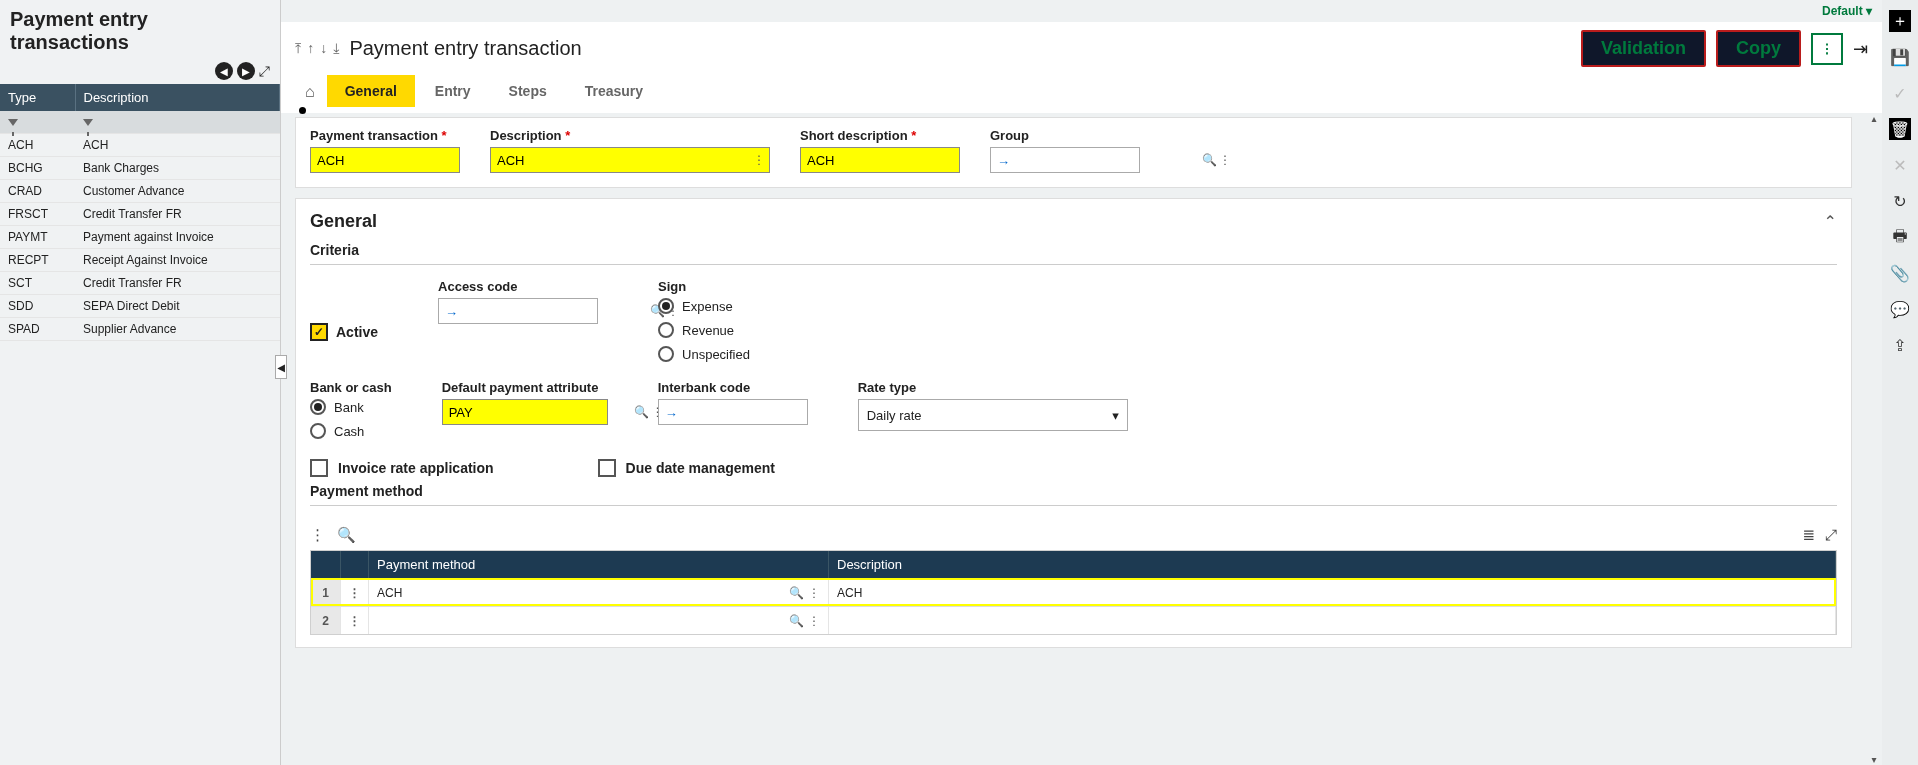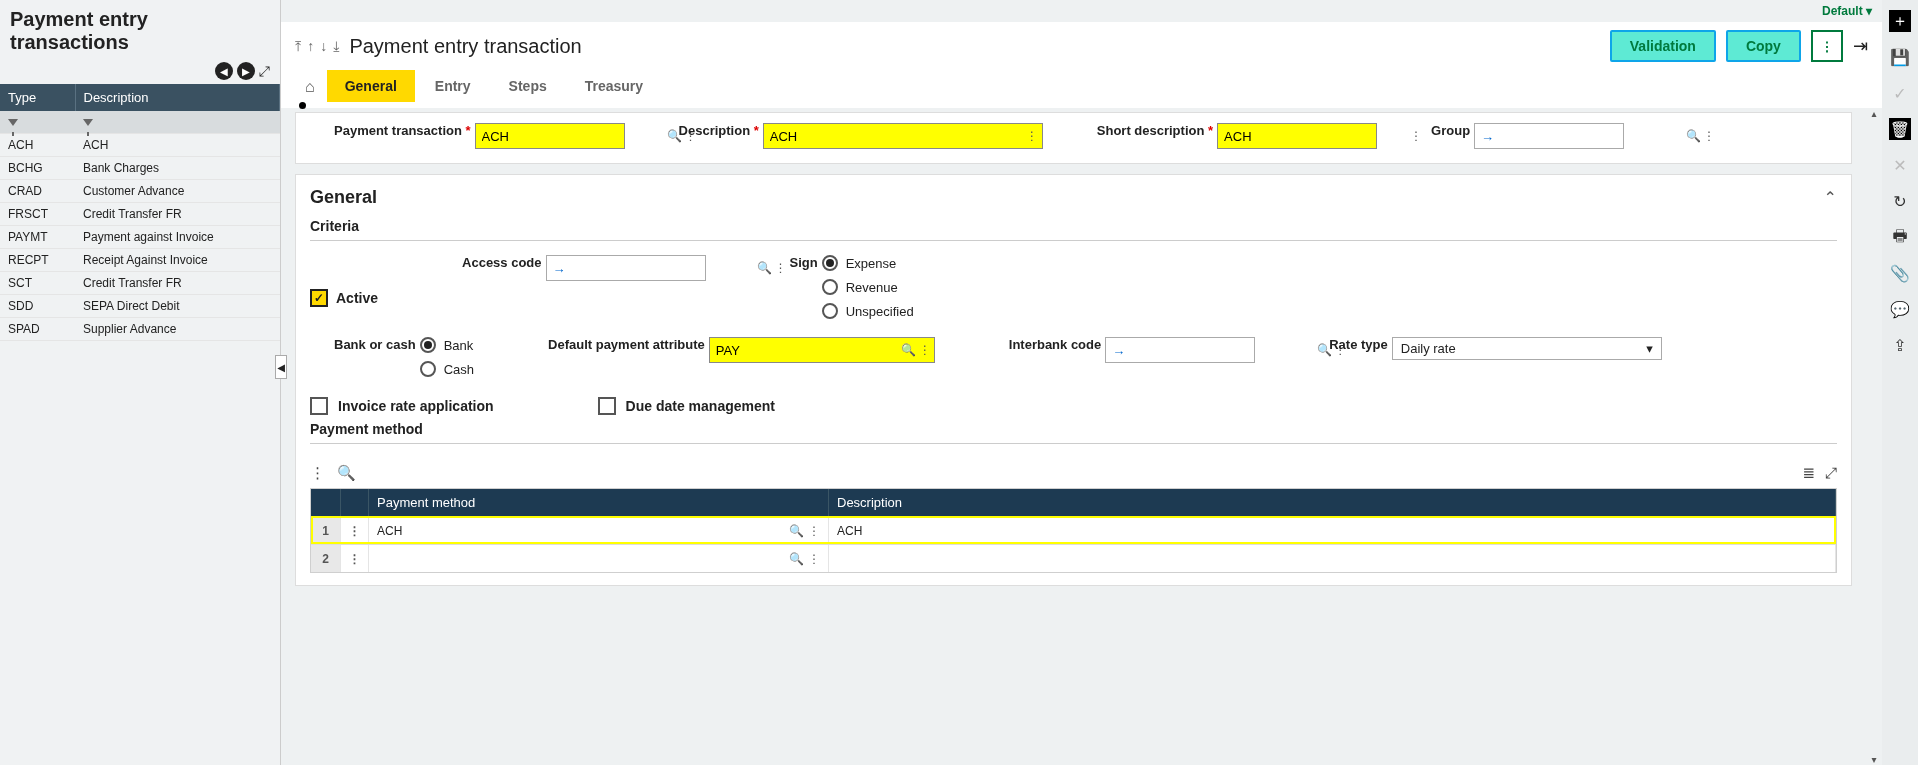--- a/index.html
+++ b/index.html
@@ -26,41 +26,41 @@
 
 .main { flex: 1; display: flex; flex-direction: column; background: #eef1f2; min-width: 0; }
 .top-bar { display: flex; justify-content: flex-end; padding: 4px 10px; align-items: center; gap: 8px; }
 .default-link { color: #007a3d; font-size: 12px; cursor: pointer; font-weight: bold; }
 
 .main-header { background: #fff; padding: 8px 14px 0; }
 .header-row { display: flex; align-items: center; gap: 10px; }
 .nav-arrows { display: flex; gap: 6px; color: #666; }
 .nav-arrows span { cursor: pointer; font-size: 14px; }
 .main-title { font-size: 20px; font-weight: normal; flex: 1; }
-.btn { border: 2px solid #0ea5e9; background: #5eead4; color: #007a3d; padding: 6px 18px; font-size: 14px; font-weight: bold; cursor: pointer; border-radius: 2px; }
+.btn { border: 2px solid #b91c1c; background: #0f172a; color: #007a3d; padding: 6px 18px; font-size: 18px; font-weight: bold; cursor: pointer; border-radius: 2px; }
 .btn-icon { border: 2px solid #007a3d; background: #fff; width: 32px; height: 32px; display: inline-flex; align-items: center; justify-content: center; color: #007a3d; cursor: pointer; font-weight: bold; }
 .exit-icon { font-size: 18px; cursor: pointer; }
 
 .tabs { display: flex; gap: 2px; margin-top: 8px; align-items: flex-end; }
 .home-tab { padding: 6px 10px; cursor: pointer; color: #555; font-size: 16px; }
 .tab { padding: 8px 18px; cursor: pointer; color: #666; font-size: 14px; font-weight: bold; }
 .tab.active { background: #ffd900; color: #222; }
 .tab-indicator { height: 6px; display: flex; align-items: center; padding-left: 4px; }
 .tab-dot { width: 7px; height: 7px; background: #000; border-radius: 50%; }
 
 
 .content-wrap { flex: 1; display: flex; min-height: 0; }
 .content { flex: 1; overflow-y: auto; padding: 4px 14px 14px; }
 .scrollbar-gutter { width: 16px; background: #eef1f2; position: relative; }
 .scroll-up, .scroll-down { position: absolute; left: 0; right: 0; text-align: center; font-size: 10px; color: #555; }
 .scroll-up { top: 0; }
 .scroll-down { bottom: 0; }
 
 .field-row { display: flex; gap: 30px; padding: 8px 0 14px; background: #fff; border: 1px solid #ddd; margin-bottom: 10px; padding-left: 14px; padding-right: 14px; padding-top: 10px;}
-.field-group { display: flex; flex-direction: row; gap: 4px; margin-left: 24px; }
+.field-group { display: flex; flex-direction: column; gap: 4px; }
 .field-label { font-size: 13px; font-weight: bold; }
 .req { color: #d00; }
 .input-box { display: flex; align-items: center; border: 1px solid #aaa; height: 26px; min-width: 150px; background: #fff; }
 .input-box.hl { background: #ffff00; border: 1px solid #888; }
 .input-box input { flex: 1; border: none; background: transparent; padding: 0 6px; font-size: 13px; outline: none; }
 .input-actions { display: flex; align-items: center; gap: 2px; padding: 0 4px; color: #555; }
 .input-actions span { cursor: pointer; font-size: 12px; }
 .arrow-input { color: #0066cc; padding-left: 6px; }
 
 .section { background: #fff; border: 1px solid #ddd; padding: 12px 14px; }
@@ -76,21 +76,21 @@
 .checkbox.checked { background: #ffd900; }
 .checkbox.checked::after { content: "✓"; font-size: 12px; font-weight: bold; }
 .cb-label { font-size: 14px; font-weight: bold; }
 
 .radio-group { display: flex; flex-direction: column; gap: 8px; }
 .radio-row { display: flex; align-items: center; gap: 8px; cursor: pointer; }
 .radio { width: 16px; height: 16px; border: 2px solid #555; border-radius: 50%; display: inline-flex; align-items: center; justify-content: center; }
 .radio.selected::after { content: ""; width: 8px; height: 8px; background: #222; border-radius: 50%; }
 
 .row2 { display: flex; gap: 50px; margin-bottom: 20px; }
-.select-box { border: 1px solid #aaa; height: 23px; min-width: 270px; display: flex; align-items: center; justify-content: space-between; padding: 0 8px; background: #fff; cursor: pointer; }
+.select-box { border: 1px solid #aaa; height: 32px; min-width: 270px; display: flex; align-items: center; justify-content: space-between; padding: 0 8px; background: #fff; cursor: pointer; }
 
 .cb-inline-row { display: flex; gap: 104px; margin-bottom: 6px; }
 .cb-inline { display: flex; align-items: center; gap: 10px; }
 .checkbox2 { width: 18px; height: 18px; border: 2px solid #555; cursor: pointer; }
 
 .pm-toolbar { display: flex; align-items: center; gap: 12px; padding: 6px 0; }
 .pm-toolbar-right { margin-left: auto; display: flex; gap: 10px; }
 .pm-toolbar span { cursor: pointer; color: #444; font-size: 15px; }
 
 .pm-table { border: 1px solid #cfcfcf; }
@@ -313,21 +313,21 @@
                     <span>Bank</span>
                   </div>
                 <div class="radio-row">
                     <span class="radio"></span>
                     <span>Cash</span>
                   </div>
               </div>
             </div>
             <div class="field-group">
               <div class="field-label">Default payment attribute</div>
-              <div class="input-box hl" style="width:226px">
+              <div class="input-box hl" style="width:166px">
                 <input value="PAY" style="">
                 <div class="input-actions">
                     <span>🔍</span>
                     <span>⋮</span>
                   </div>
               </div>
             </div>
             <div class="field-group">
               <div class="field-label">Interbank code</div>
               <div class="input-box" style="width:135px">

